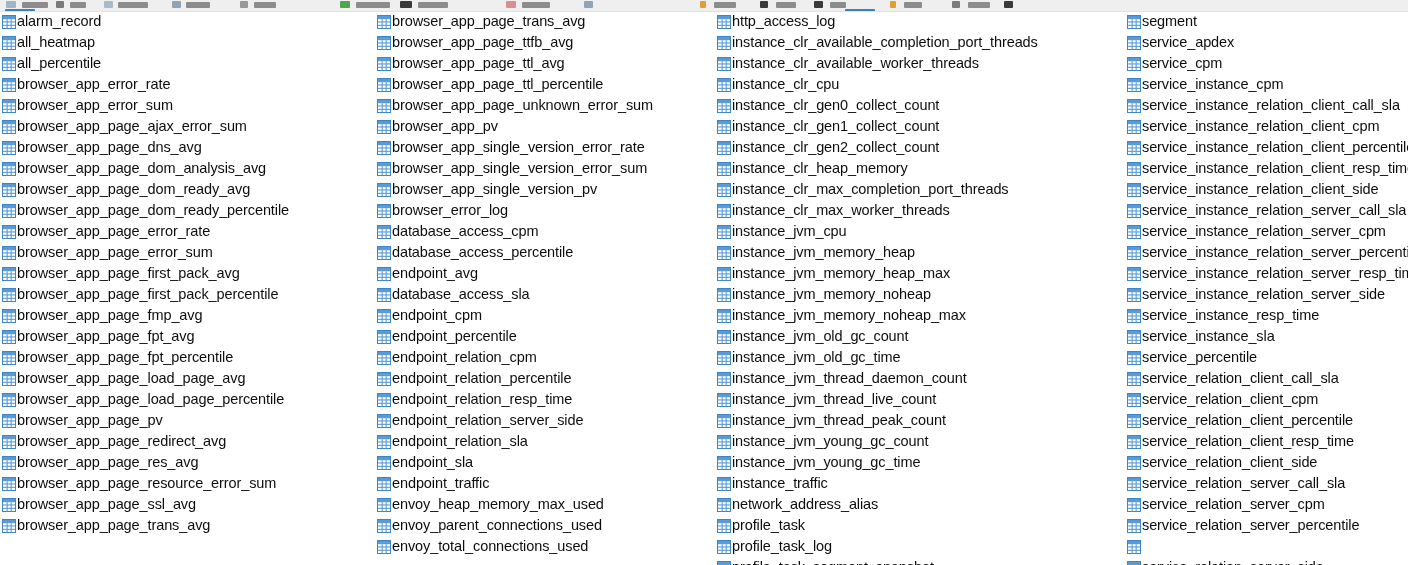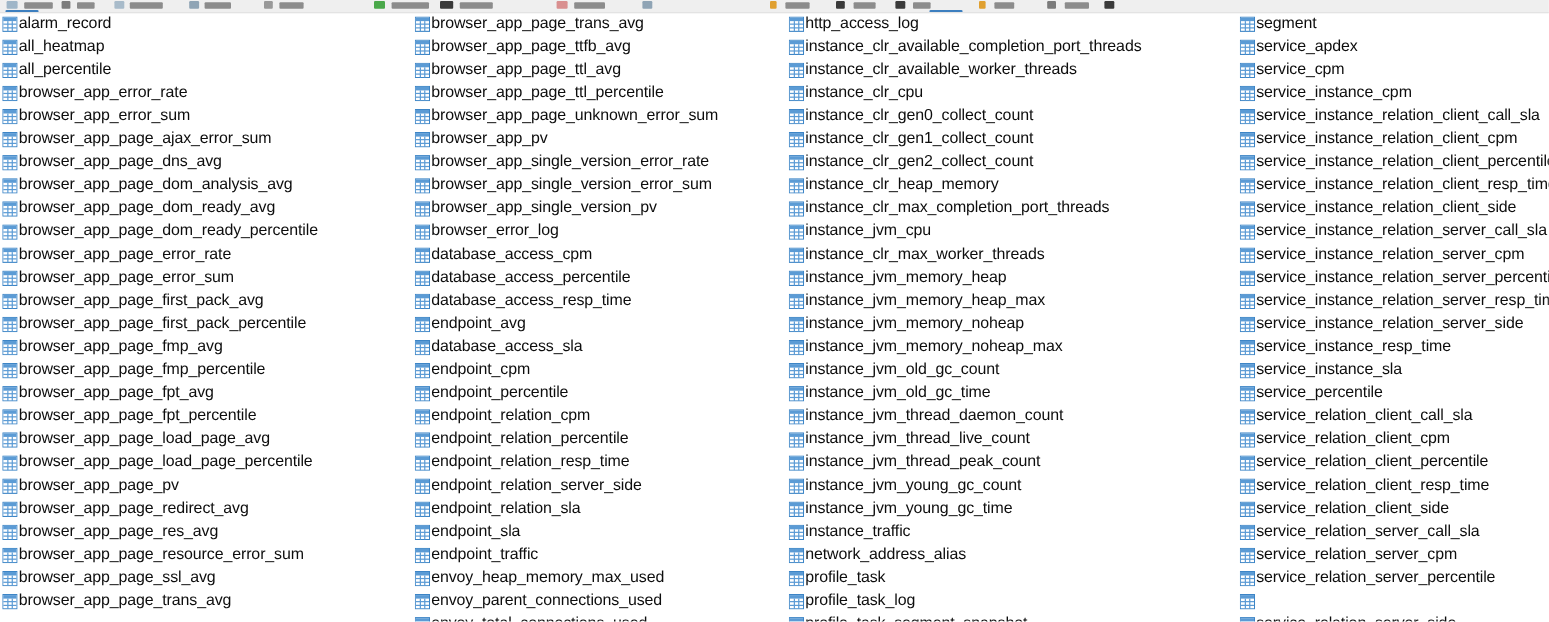--- a/index.html
+++ b/index.html
@@ -332,33 +332,20 @@
         <span class="table-icon">
           <svg width="14" height="14" viewBox="0 0 14 14" xmlns="http://www.w3.org/2000/svg">
             <rect x="0.5" y="0.5" width="13" height="13" fill="#ffffff" stroke="#3d85c6"></rect>
             <rect x="1" y="1" width="12" height="3.2" fill="#5b9bd5"></rect>
             <rect x="1" y="6.4" width="12" height="1.1" fill="#5b9bd5"></rect>
             <rect x="1" y="9.8" width="12" height="1.1" fill="#5b9bd5"></rect>
             <rect x="4.6" y="4.2" width="1.1" height="9.3" fill="#5b9bd5"></rect>
             <rect x="8.6" y="4.2" width="1.1" height="9.3" fill="#5b9bd5"></rect>
           </svg>
         </span>
-        <span class="label">browser_app_page_fmp_percentile</span>
-      </div>
-      <div class="tree-item">
-        <span class="table-icon">
-          <svg width="14" height="14" viewBox="0 0 14 14" xmlns="http://www.w3.org/2000/svg">
-            <rect x="0.5" y="0.5" width="13" height="13" fill="#ffffff" stroke="#3d85c6"></rect>
-            <rect x="1" y="1" width="12" height="3.2" fill="#5b9bd5"></rect>
-            <rect x="1" y="6.4" width="12" height="1.1" fill="#5b9bd5"></rect>
-            <rect x="1" y="9.8" width="12" height="1.1" fill="#5b9bd5"></rect>
-            <rect x="4.6" y="4.2" width="1.1" height="9.3" fill="#5b9bd5"></rect>
-            <rect x="8.6" y="4.2" width="1.1" height="9.3" fill="#5b9bd5"></rect>
-          </svg>
-        </span>
         <span class="label">browser_app_page_fpt_avg</span>
       </div>
       <div class="tree-item">
         <span class="table-icon">
           <svg width="14" height="14" viewBox="0 0 14 14" xmlns="http://www.w3.org/2000/svg">
             <rect x="0.5" y="0.5" width="13" height="13" fill="#ffffff" stroke="#3d85c6"></rect>
             <rect x="1" y="1" width="12" height="3.2" fill="#5b9bd5"></rect>
             <rect x="1" y="6.4" width="12" height="1.1" fill="#5b9bd5"></rect>
             <rect x="1" y="9.8" width="12" height="1.1" fill="#5b9bd5"></rect>
             <rect x="4.6" y="4.2" width="1.1" height="9.3" fill="#5b9bd5"></rect>
@@ -633,33 +620,20 @@
         <span class="table-icon">
           <svg width="14" height="14" viewBox="0 0 14 14" xmlns="http://www.w3.org/2000/svg">
             <rect x="0.5" y="0.5" width="13" height="13" fill="#ffffff" stroke="#3d85c6"></rect>
             <rect x="1" y="1" width="12" height="3.2" fill="#5b9bd5"></rect>
             <rect x="1" y="6.4" width="12" height="1.1" fill="#5b9bd5"></rect>
             <rect x="1" y="9.8" width="12" height="1.1" fill="#5b9bd5"></rect>
             <rect x="4.6" y="4.2" width="1.1" height="9.3" fill="#5b9bd5"></rect>
             <rect x="8.6" y="4.2" width="1.1" height="9.3" fill="#5b9bd5"></rect>
           </svg>
         </span>
-        <span class="label">database_access_resp_time</span>
-      </div>
-      <div class="tree-item">
-        <span class="table-icon">
-          <svg width="14" height="14" viewBox="0 0 14 14" xmlns="http://www.w3.org/2000/svg">
-            <rect x="0.5" y="0.5" width="13" height="13" fill="#ffffff" stroke="#3d85c6"></rect>
-            <rect x="1" y="1" width="12" height="3.2" fill="#5b9bd5"></rect>
-            <rect x="1" y="6.4" width="12" height="1.1" fill="#5b9bd5"></rect>
-            <rect x="1" y="9.8" width="12" height="1.1" fill="#5b9bd5"></rect>
-            <rect x="4.6" y="4.2" width="1.1" height="9.3" fill="#5b9bd5"></rect>
-            <rect x="8.6" y="4.2" width="1.1" height="9.3" fill="#5b9bd5"></rect>
-          </svg>
-        </span>
         <span class="label">endpoint_avg</span>
       </div>
       <div class="tree-item">
         <span class="table-icon">
           <svg width="14" height="14" viewBox="0 0 14 14" xmlns="http://www.w3.org/2000/svg">
             <rect x="0.5" y="0.5" width="13" height="13" fill="#ffffff" stroke="#3d85c6"></rect>
             <rect x="1" y="1" width="12" height="3.2" fill="#5b9bd5"></rect>
             <rect x="1" y="6.4" width="12" height="1.1" fill="#5b9bd5"></rect>
             <rect x="1" y="9.8" width="12" height="1.1" fill="#5b9bd5"></rect>
             <rect x="4.6" y="4.2" width="1.1" height="9.3" fill="#5b9bd5"></rect>
@@ -947,34 +921,34 @@
         <span class="table-icon">
           <svg width="14" height="14" viewBox="0 0 14 14" xmlns="http://www.w3.org/2000/svg">
             <rect x="0.5" y="0.5" width="13" height="13" fill="#ffffff" stroke="#3d85c6"></rect>
             <rect x="1" y="1" width="12" height="3.2" fill="#5b9bd5"></rect>
             <rect x="1" y="6.4" width="12" height="1.1" fill="#5b9bd5"></rect>
             <rect x="1" y="9.8" width="12" height="1.1" fill="#5b9bd5"></rect>
             <rect x="4.6" y="4.2" width="1.1" height="9.3" fill="#5b9bd5"></rect>
             <rect x="8.6" y="4.2" width="1.1" height="9.3" fill="#5b9bd5"></rect>
           </svg>
         </span>
+        <span class="label">instance_clr_max_worker_threads</span>
+      </div>
+      <div class="tree-item">
+        <span class="table-icon">
+          <svg width="14" height="14" viewBox="0 0 14 14" xmlns="http://www.w3.org/2000/svg">
+            <rect x="0.5" y="0.5" width="13" height="13" fill="#ffffff" stroke="#3d85c6"></rect>
+            <rect x="1" y="1" width="12" height="3.2" fill="#5b9bd5"></rect>
+            <rect x="1" y="6.4" width="12" height="1.1" fill="#5b9bd5"></rect>
+            <rect x="1" y="9.8" width="12" height="1.1" fill="#5b9bd5"></rect>
+            <rect x="4.6" y="4.2" width="1.1" height="9.3" fill="#5b9bd5"></rect>
+            <rect x="8.6" y="4.2" width="1.1" height="9.3" fill="#5b9bd5"></rect>
+          </svg>
+        </span>
         <span class="label">instance_jvm_cpu</span>
-      </div>
-      <div class="tree-item">
-        <span class="table-icon">
-          <svg width="14" height="14" viewBox="0 0 14 14" xmlns="http://www.w3.org/2000/svg">
-            <rect x="0.5" y="0.5" width="13" height="13" fill="#ffffff" stroke="#3d85c6"></rect>
-            <rect x="1" y="1" width="12" height="3.2" fill="#5b9bd5"></rect>
-            <rect x="1" y="6.4" width="12" height="1.1" fill="#5b9bd5"></rect>
-            <rect x="1" y="9.8" width="12" height="1.1" fill="#5b9bd5"></rect>
-            <rect x="4.6" y="4.2" width="1.1" height="9.3" fill="#5b9bd5"></rect>
-            <rect x="8.6" y="4.2" width="1.1" height="9.3" fill="#5b9bd5"></rect>
-          </svg>
-        </span>
-        <span class="label">instance_clr_max_worker_threads</span>
       </div>
       <div class="tree-item">
         <span class="table-icon">
           <svg width="14" height="14" viewBox="0 0 14 14" xmlns="http://www.w3.org/2000/svg">
             <rect x="0.5" y="0.5" width="13" height="13" fill="#ffffff" stroke="#3d85c6"></rect>
             <rect x="1" y="1" width="12" height="3.2" fill="#5b9bd5"></rect>
             <rect x="1" y="6.4" width="12" height="1.1" fill="#5b9bd5"></rect>
             <rect x="1" y="9.8" width="12" height="1.1" fill="#5b9bd5"></rect>
             <rect x="4.6" y="4.2" width="1.1" height="9.3" fill="#5b9bd5"></rect>
             <rect x="8.6" y="4.2" width="1.1" height="9.3" fill="#5b9bd5"></rect>

